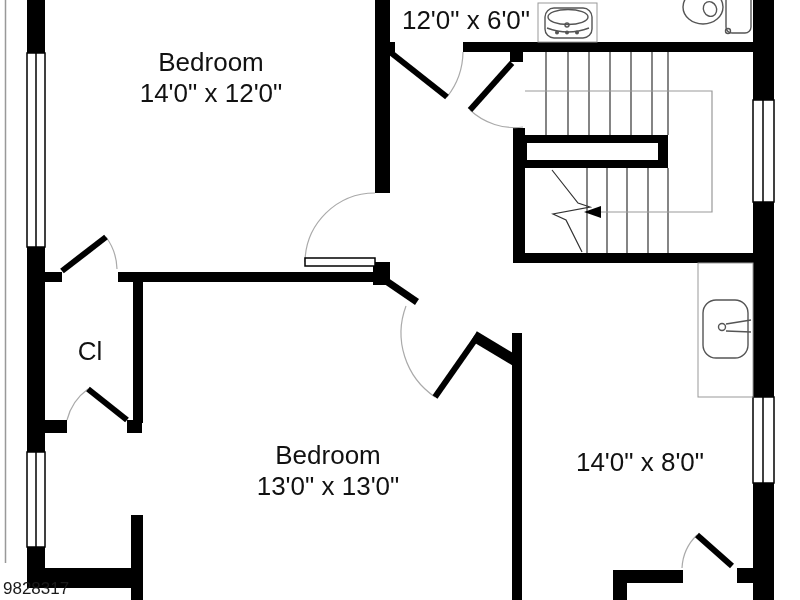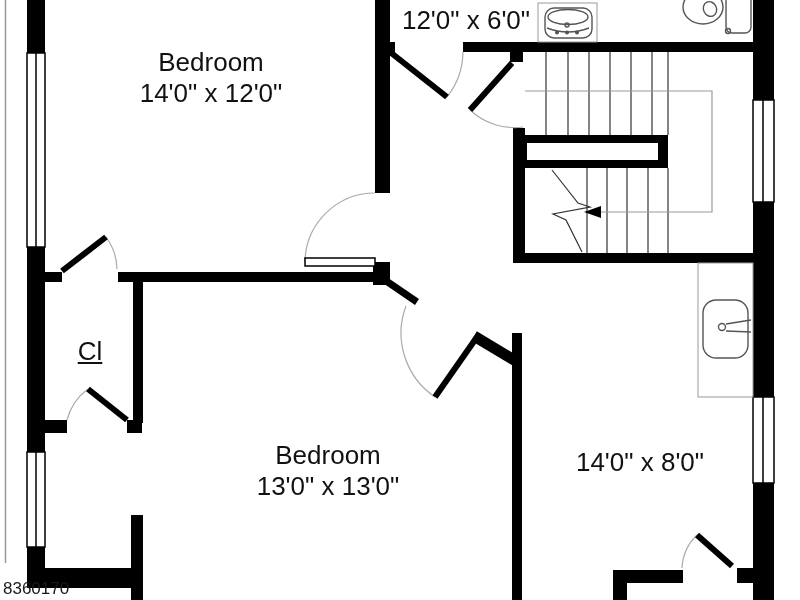--- a/index.html
+++ b/index.html
@@ -151,28 +151,28 @@
 
   <div class="label" style="left:211px;top:47px;">
     <div>Bedroom</div>
     <div>14'0" x 12'0"</div>
   </div>
 
   <div class="label" style="left:466px;top:5px;">
     <div>12'0" x 6'0"</div>
   </div>
 
-  <div class="label" style="left:90px;top:336px;text-decoration:underline;">
+  <div class="label" style="left:90px;top:336px;">
     <div>Cl</div>
   </div>
 
   <div class="label" style="left:328px;top:440px;">
     <div>Bedroom</div>
     <div>13'0" x 13'0"</div>
   </div>
 
   <div class="label" style="left:640px;top:447px;">
     <div>14'0" x 8'0"</div>
   </div>
 
-  <div class="watermark" style="left:3px;top:580px;">8360170</div>
+  <div class="watermark" style="left:3px;top:580px;">9828317</div>
 
 </div>
 
 </body></html>

